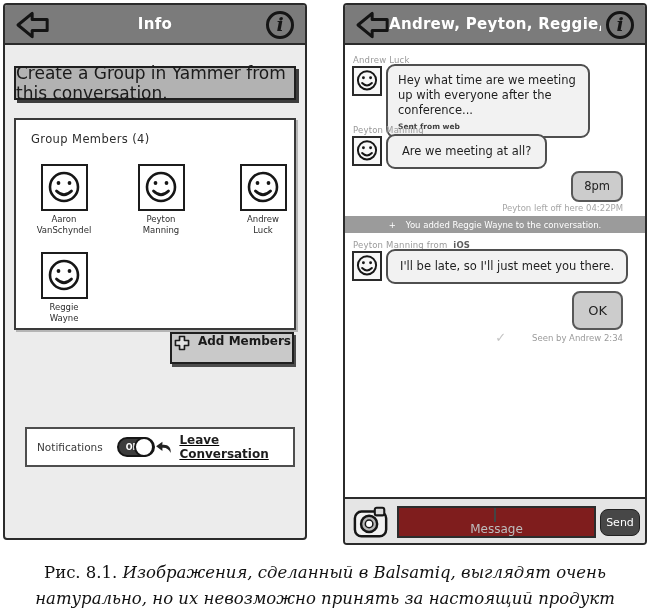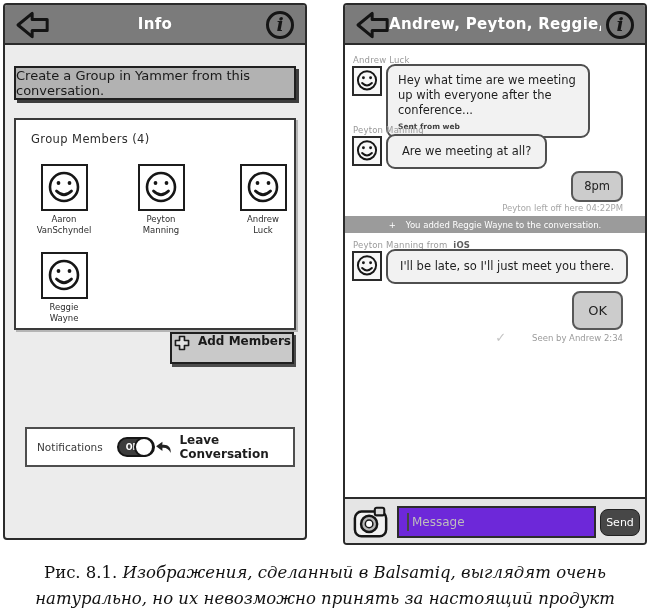--- a/index.html
+++ b/index.html
@@ -10,58 +10,58 @@
   .phone { position:absolute; top:3px; border:2px solid #2b2b2b; border-radius:4px; background:#ececec; overflow:hidden; }
   .phone-left  { left:3px;   width:304px; height:537px; }
   .phone-right { left:343px; width:304px; height:542px; background:#fff; }
 
   .phone-header { position:absolute; left:0; top:0; right:0; height:40px; background:#7b7b7b; border-bottom:2px solid #2b2b2b; display:flex; align-items:center; }
   .phone-title { position:absolute; left:44px; right:44px; text-align:center; color:#fff; font-size:15px; font-weight:bold; letter-spacing:.3px; white-space:nowrap; overflow:hidden; }
   .back-arrow { position:absolute; left:9px; top:5px; width:38px; height:30px; }
   .info-badge { position:absolute; right:11px; top:6px; width:28px; height:28px; border:3px solid #151515; border-radius:50%; color:#151515; display:flex; align-items:center; justify-content:center; font-family:"DejaVu Serif","Liberation Serif",serif; font-style:italic; font-weight:bold; font-size:19px; line-height:1; padding-bottom:2px; }
 
   
-  .create-group-btn { position:absolute; left:9px; right:9px; top:61px; height:34px; background:#b2b2b2; border:2px solid #1f1f1f; box-shadow:3px 3px 0 #3d3d3d; display:flex; align-items:center; justify-content:center; font-size:13px; color:#1a1a1a; }
+  .create-group-btn { position:absolute; left:9px; right:9px; top:61px; height:34px; background:#b2b2b2; border:2px solid #1f1f1f; box-shadow:3px 3px 0 #3d3d3d; display:flex; align-items:center; justify-content:center; font-size:17px; color:#1a1a1a; }
   .members-panel { position:absolute; left:9px; right:9px; top:113px; height:212px; background:#ffffff; border:2px solid #3a3a3a; box-shadow:2px 2px 0 #b5b5b5; }
   .members-title { position:absolute; left:15px; top:12px; font-size:11.5px; color:#2d2d2d; letter-spacing:.4px; }
   .member-cell { position:absolute; width:74px; text-align:center; }
   .member-cell .avatar-lg { width:47px; height:47px; border:2px solid #1c1c1c; background:#fff; margin:0 auto; display:flex; align-items:center; justify-content:center; }
   .member-name { margin-top:3px; font-size:8.5px; line-height:1.25; color:#2d2d2d; }
   .m0 { left:11px;  top:44px; }
   .m1 { left:108px; top:44px; }
   .m2 { left:210px; top:44px; }
   .m3 { left:11px;  top:132px; }
 
   .add-members-btn { position:absolute; left:165px; top:327px; width:124px; height:32px; background:#c9c9c9; border:2px solid #1f1f1f; box-shadow:2px 3px 0 #4c4c4c; display:flex; justify-content:center; gap:7px; font-size:12px; font-weight:bold; color:#1a1a1a; }
 
   .notif-row { position:absolute; left:20px; right:10px; top:422px; height:36px; background:#ffffff; border:2px solid #4e4e4e; display:flex; align-items:center; padding:18px 10px; }
   .notif-label { font-size:10.5px; color:#3a3a3a; }
   .toggle { margin-left:14px; width:48px; height:20px; background:#3c3c3c; border:2px solid #161616; border-radius:11px; position:relative; display:flex; align-items:center; }
   .toggle-on-text { color:#fff; font-size:8px; font-weight:bold; margin-left:7px; }
   .toggle-knob { position:absolute; right:-1px; top:-2px; width:20px; height:20px; background:#fff; border:2px solid #161616; border-radius:50%; }
-  .leave-wrap { margin-left:auto; display:flex; align-items:center; gap:7px; }
+  .leave-wrap { margin-left:auto; display:flex; align-items:center; gap:7px;text-decoration:underline; }
   .leave-label { font-size:12px; font-weight:bold; color:#1d1d1d; }
 
   
   .chat-area { position:absolute; left:0; right:0; top:40px; height:452px; background:#fff; }
   .sender-label { position:absolute; font-size:8.5px; color:#9a9a9a; letter-spacing:.2px; }
   .sender-strong { color:#5d5d5d; font-weight:bold; }
   .avatar-sm { position:absolute; width:30px; height:30px; border:2px solid #2a2a2a; background:#f7f7f7; display:flex; align-items:center; justify-content:center; }
   .bubble { position:absolute; background:#f2f2f2; border:2px solid #4f4f4f; border-radius:9px; padding:7px 10px 5px; font-size:11.5px; color:#1e1e1e; line-height:1.32; }
   .bubble-meta { font-size:7.5px; font-weight:bold; color:#3f3f3f; margin-top:3px; }
   .bubble-sent { background:#cccccc; border:2px solid #585858; border-radius:8px; color:#222; }
   .status-note { position:absolute; font-size:8.5px; color:#a6a6a6; }
   .sys-banner { position:absolute; left:0; right:0; top:171px; height:17px; background:#9b9b9b; color:#fff; font-size:8.5px; display:flex; align-items:center; justify-content:center; gap:10px; }
   .seen-row { position:absolute; right:22px; top:285px; display:flex; align-items:center; gap:26px; }
   .check-glyph { color:#c3c3c3; font-size:13px; }
   .seen-text { font-size:8.5px; color:#9a9a9a; }
 
   .composer { position:absolute; left:0; right:0; bottom:0; height:46px; background:#e5e5e5; border-top:2px solid #2c2c2c; }
   .camera-btn { position:absolute; left:8px; top:6px; width:36px; height:34px; }
-  .msg-input { position:absolute; left:52px; right:49px; top:7px; height:32px; background:#6d28d9; border:2px solid #2c2c2c; display:flex; align-items:center; padding:0 8px; }
+  .msg-input { position:absolute; left:52px; right:49px; top:7px; height:32px; background:#7f1d1d; border:2px solid #2c2c2c; display:flex; align-items:center; padding:0 8px;flex-direction:column; }
   .caret { width:2px; height:18px; background:#444; margin-right:3px; }
   .placeholder { font-size:12px; color:#bdbdbd; }
   .send-btn { position:absolute; right:5px; top:10px; width:40px; height:27px; background:#474747; border:1px solid #222; border-radius:8px; color:#fff; font-size:11px; display:flex; align-items:center; justify-content:center; }
 
   
   .caption { position:absolute; left:0; right:0; top:560px; text-align:center; font-family:"DejaVu Serif","Liberation Serif",serif; font-size:16.5px; color:#111; line-height:1.6; }
   .caption .cap-label { font-style:normal; }
   .caption .cap-italic { font-style:italic; }
 
   svg { display:block; }

